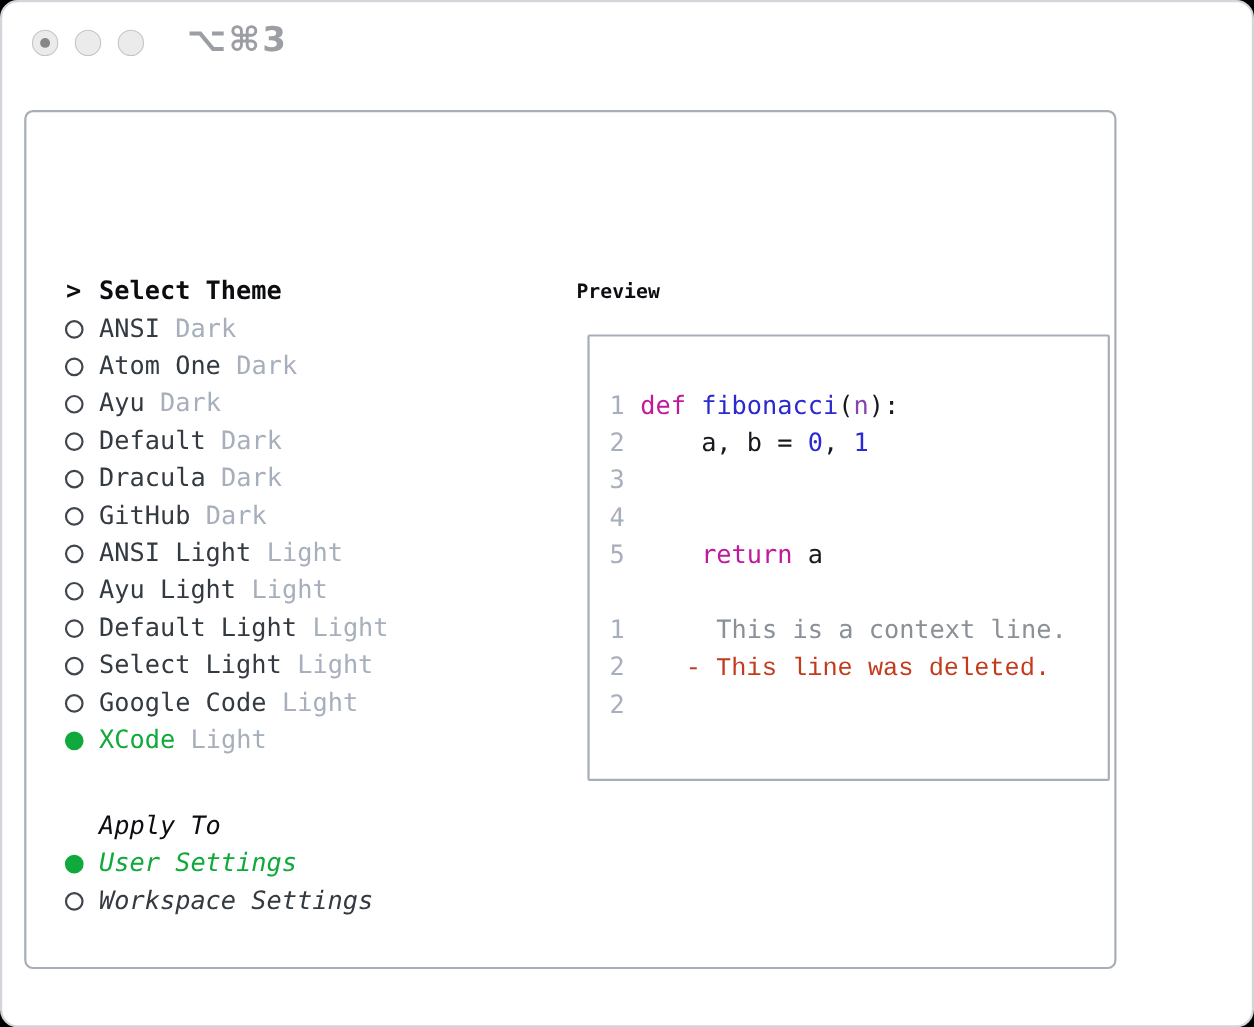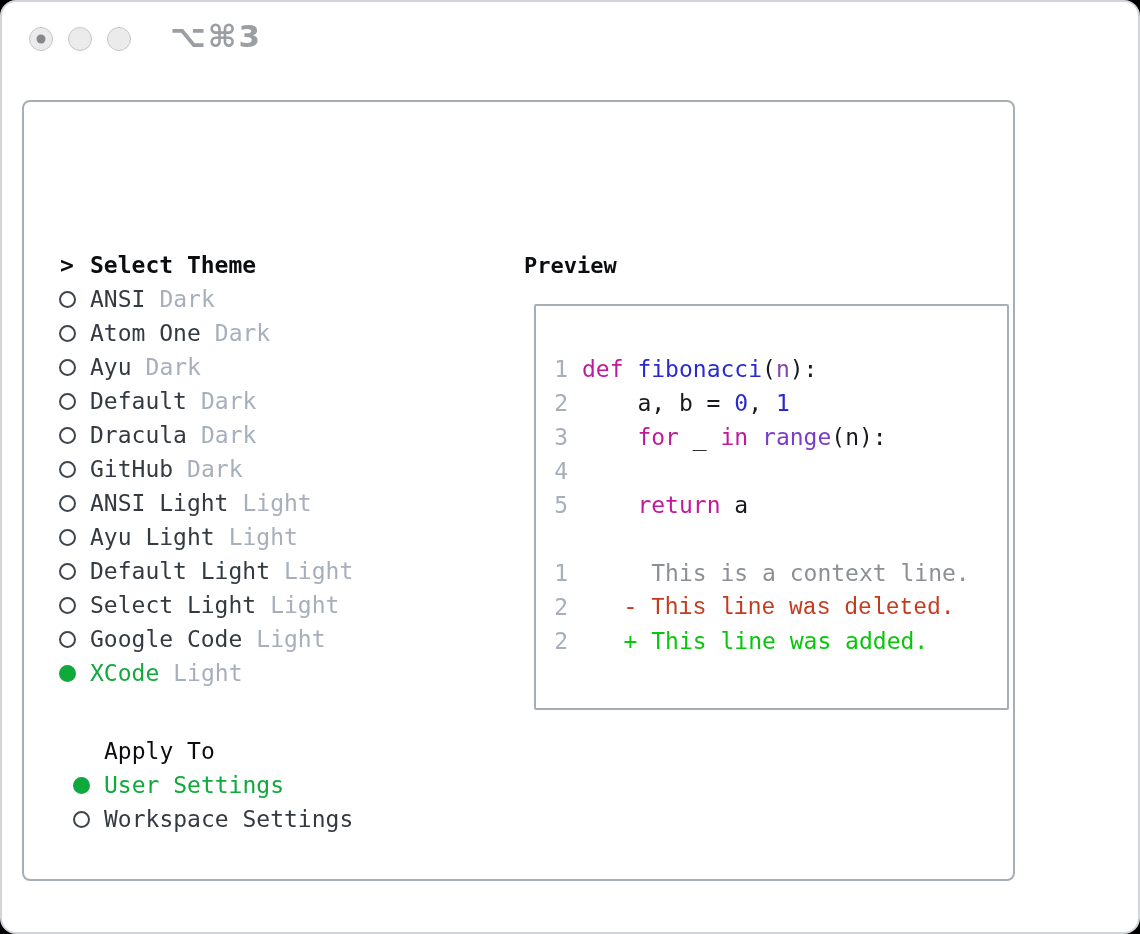--- a/index.html
+++ b/index.html
@@ -31,27 +31,27 @@
   .chevron { font-weight:bold; color:var(--heading-color); padding-left:2px; }
   .bullet { width:17px; height:17px; border-radius:50%; border:2px solid var(--bullet-color);
         margin-left:1px; }
   .bullet.sel { background:var(--accent-green); border-color:var(--accent-green); }
   .label { color:var(--item-color); white-space:pre; }
   .label.bold { font-weight:bold; color:var(--heading-color); }
   .label.green { color:var(--accent-green); }
   .tag { color:var(--muted-color); margin-left:14px; white-space:pre; }
 
   .theme-list { left:34px; top:146px; }
-  .apply-list { left:48px; top:632px; }
+  .apply-list { left:34px; top:632px;font-style:italic; }
   .hint { position:absolute; left:34px; top:762px; font-size:23px; line-height:34px;
         color:var(--muted-color); white-space:pre; }
 
   
   .preview-heading { position:absolute; left:500px; top:146px; height:34px;
-        display:flex; align-items:center; font-size:22px; font-weight:bold;
+        display:flex; align-items:center; font-size:18px; font-weight:bold;
         color:var(--heading-color); }
   .code-box { position:absolute; left:510px; top:202px; width:475px; height:406px;
         border:2px solid var(--panel-border); border-radius:2px; background:#fff;
         padding:46px 0 0 18px; overflow:hidden; }
   .code-line { height:34px; display:flex; align-items:center; font-size:23px; white-space:pre; }
   .ln { display:inline-block; width:14px; text-align:right; color:var(--code-line_number);
         flex:0 0 14px; margin-right:14px; }
   .code-text { white-space:pre; }
   .tk-kw  { color:var(--code-keyword); }
   .tk-fn  { color:var(--code-function); }
@@ -197,23 +197,23 @@
       <div>(Use Enter to select, Tab to</div>
       
     </div>
 
     <div class="preview-heading">Preview</div>
 
     <div class="code-box" id="code-box">
 
     <div class="code-line"><span class="ln">1</span><span class="code-text"><span class="tk-kw">def</span><span class="tk-pl"> </span><span class="tk-fn">fibonacci</span><span class="tk-pl">(</span><span class="tk-pm">n</span><span class="tk-pl">):</span></span></div>
         <div class="code-line"><span class="ln">2</span><span class="code-text"><span class="tk-pl">    a, b = </span><span class="tk-nm">0</span><span class="tk-pl">, </span><span class="tk-nm">1</span></span></div>
-        <div class="code-line"><span class="ln">3</span><span class="code-text"><span class="tk-pl">    </span><span class="tk-kw">for</span><span class="tk-pl"> _ </span><span class="tk-kw">in</span><span class="tk-pl"> </span><span class="tk-bi">range</span><span class="tk-pl">(n):</span></span></div>
+        <div class="code-line"><span class="ln">3</span></div>
         <div class="code-line"><span class="ln">4</span></div>
         <div class="code-line"><span class="ln">5</span><span class="code-text"><span class="tk-pl">    </span><span class="tk-kw">return</span><span class="tk-pl"> a</span></span></div>
         <div class="code-line"><span class="ln"></span><span class="code-text"></span></div>
         <div class="code-line"><span class="ln">1</span><span class="code-text"><span class="tk-ctx">     This is a context line.</span></span></div>
         <div class="code-line"><span class="ln">2</span><span class="code-text"><span class="tk-del">   - This line was deleted.</span></span></div>
-        <div class="code-line"><span class="ln">2</span><span class="code-text"><span class="tk-add">   + This line was added.</span></span></div>
+        <div class="code-line"><span class="ln">2</span></div>
       </div>
 
   </div>
 </div>
 
 </body></html>

